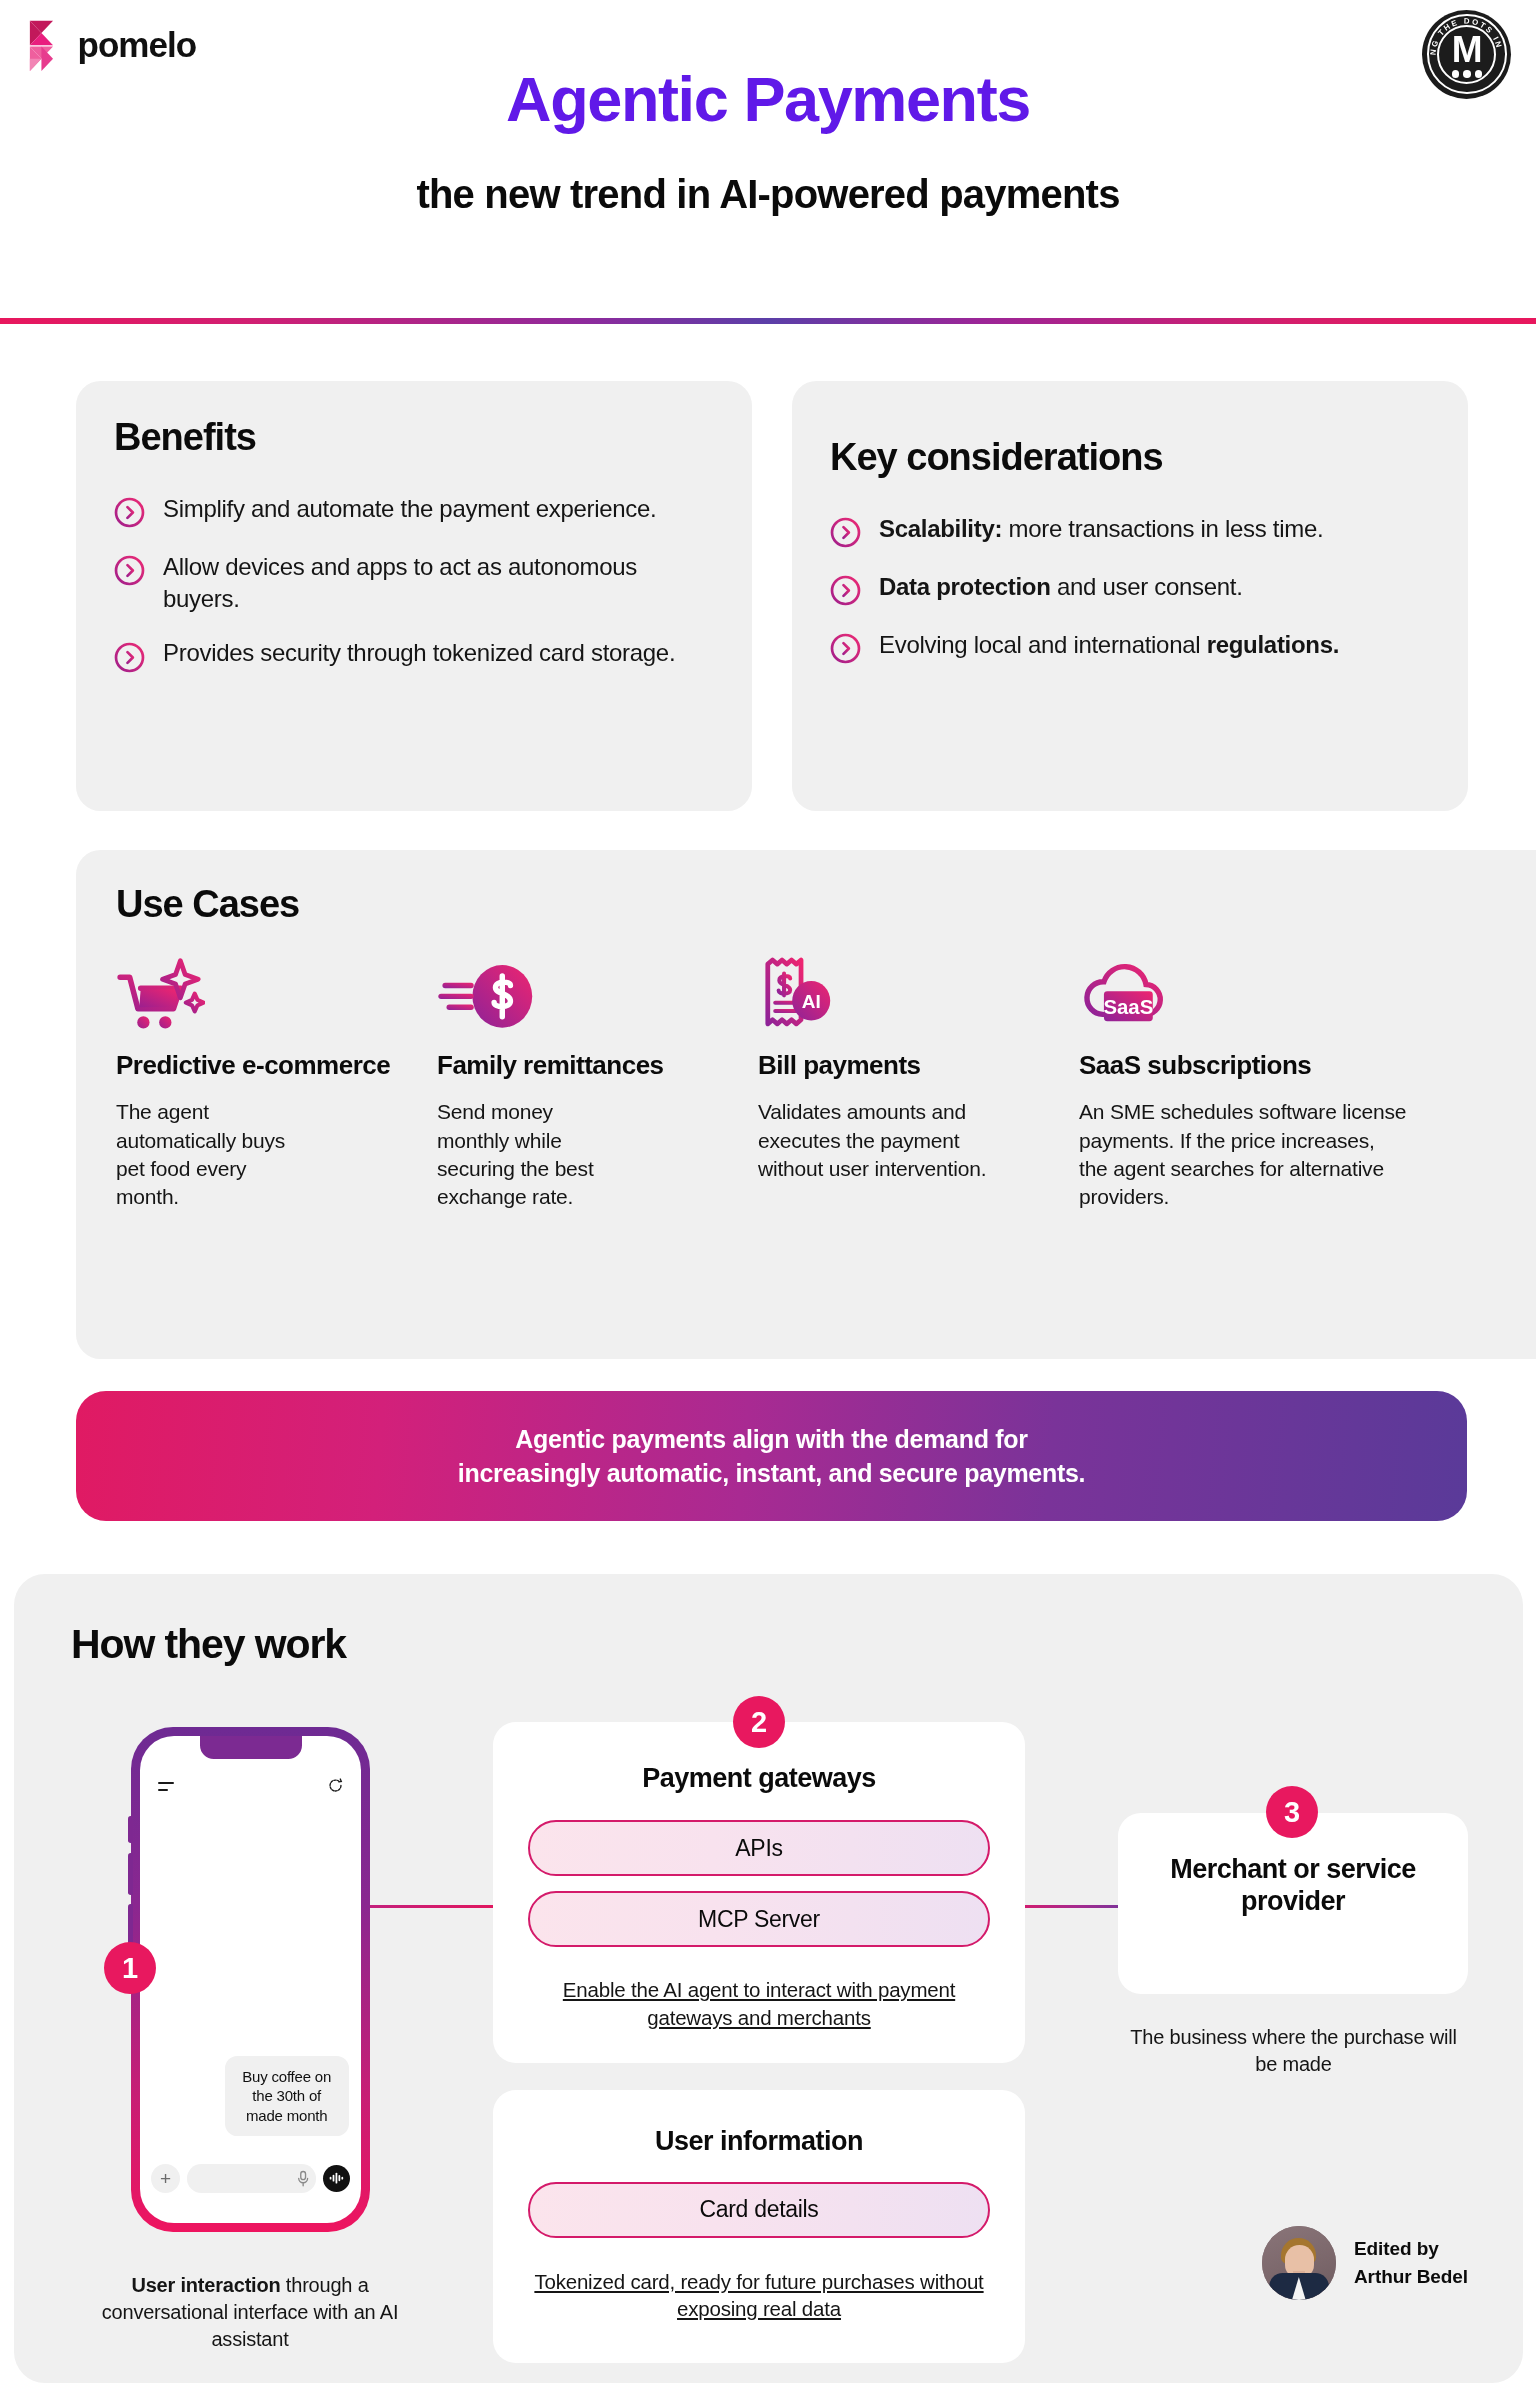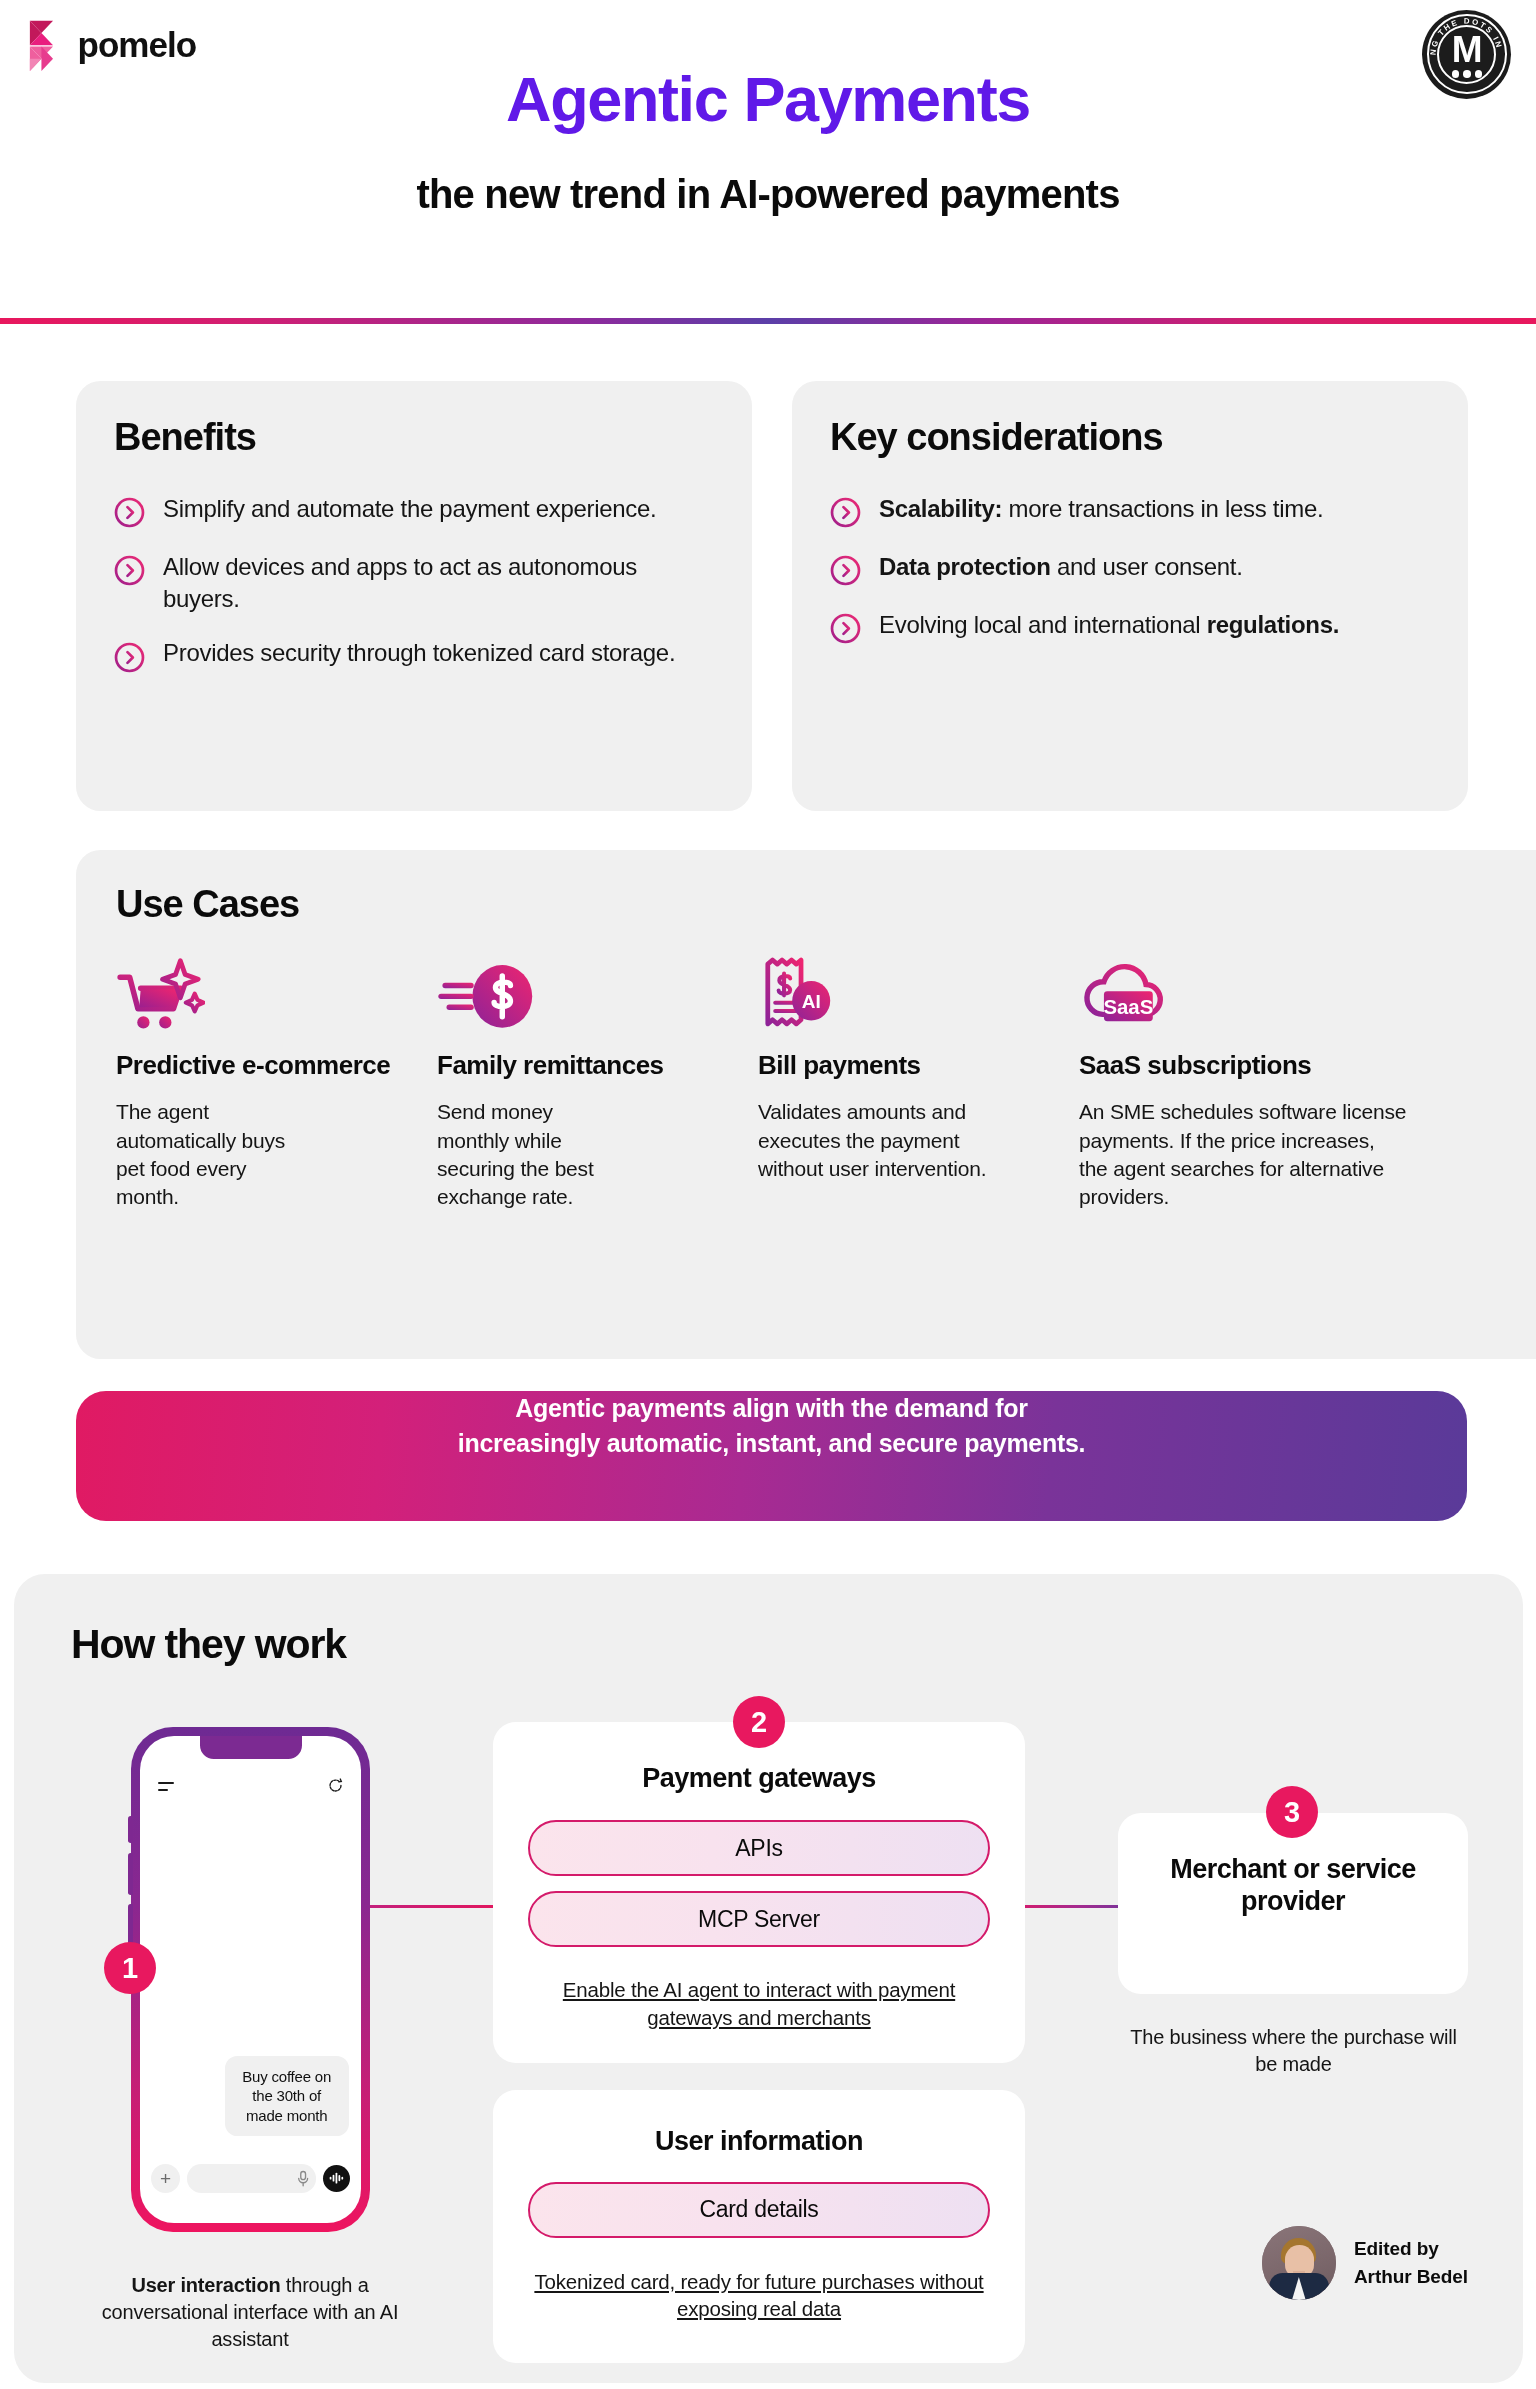--- a/index.html
+++ b/index.html
@@ -43,21 +43,21 @@
   .bullet { display:flex; align-items:flex-start; gap:18px; }
   .bullet-icon { flex:0 0 auto; width:31px; height:31px; margin-top:4.1px; }
   .bullet-text { font-size:24px; line-height:1.32; color:#151515; letter-spacing:-0.3px; }
   .bullet-text b { font-weight:700; }
   .usecase { width:321px; padding-right:20.5px; }
   .uc-icon { height:76px; margin-bottom:18px; display:flex; align-items:flex-end; }
   .uc-title { font-size:26px; font-weight:700; color:#0b0b0b; line-height:1.16; letter-spacing:-0.5px; margin-bottom:18px; }
   .uc-desc { font-size:21px; line-height:1.35; color:#151515; letter-spacing:-0.2px; }
 
   
-  .banner { position:absolute; border-radius:30px; display:flex; justify-content:center;
+  .banner { position:absolute; border-radius:30px; display:flex; align-items:center; justify-content:center;
     background:linear-gradient(95deg,#e01a63 0%,#d3207a 22%,#a92a92 48%,#7a3399 70%,#5a3a99 100%); }
   .banner-text { text-align:center; color:#fff; font-size:25px; font-weight:700; line-height:1.38; letter-spacing:-0.3px; }
 
   
   .how-title { position:absolute; font-size:41px; font-weight:700; color:#0b0b0b; letter-spacing:-1.1px; }
 
   .phone { position:absolute; width:239px; height:505px; border-radius:42px;
     background:linear-gradient(180deg,#6e2a93 0%,#8a2790 35%,#c31f77 70%,#ee145f 100%); padding:9px; }
   .phone-screen { position:relative; width:100%; height:100%; background:#fff; border-radius:34px; overflow:hidden; }
   .phone-notch { position:absolute; left:50%; transform:translateX(-50%); top:0; width:102px; height:23px;
@@ -183,21 +183,21 @@
           <svg viewBox="0 0 46 46" width="31" height="31">
             <circle cx="23" cy="23" r="20" fill="none" stroke="url(#bg1)" stroke-width="4"></circle>
             <path d="M20 15 L28 23 L20 31" fill="none" stroke="url(#bg1)" stroke-width="4" stroke-linecap="round" stroke-linejoin="round"></path>
           </svg>
         </span>
         <span class="bullet-text">Provides security through tokenized card storage.</span>
       </div>
     </div>
   </div>
 
-  <div class="card-gray" style="left:792px; top:381px; width:676px; height:430px; padding:35px 38px;">
+  <div class="card-gray" style="left:792px; top:381px; width:676px; height:430px; padding:55px 38px;">
     <div class="card-title" style="margin-bottom:34px;">Key considerations</div>
     <div class="bullet-list">
       <div class="bullet">
         <span class="bullet-icon">
           <svg viewBox="0 0 46 46" width="31" height="31">
             <circle cx="23" cy="23" r="20" fill="none" stroke="url(#bg1)" stroke-width="4"></circle>
             <path d="M20 15 L28 23 L20 31" fill="none" stroke="url(#bg1)" stroke-width="4" stroke-linecap="round" stroke-linejoin="round"></path>
           </svg>
         </span>
         <span class="bullet-text"><b>Scalability:</b><span> more transactions in less time.</span></span>

